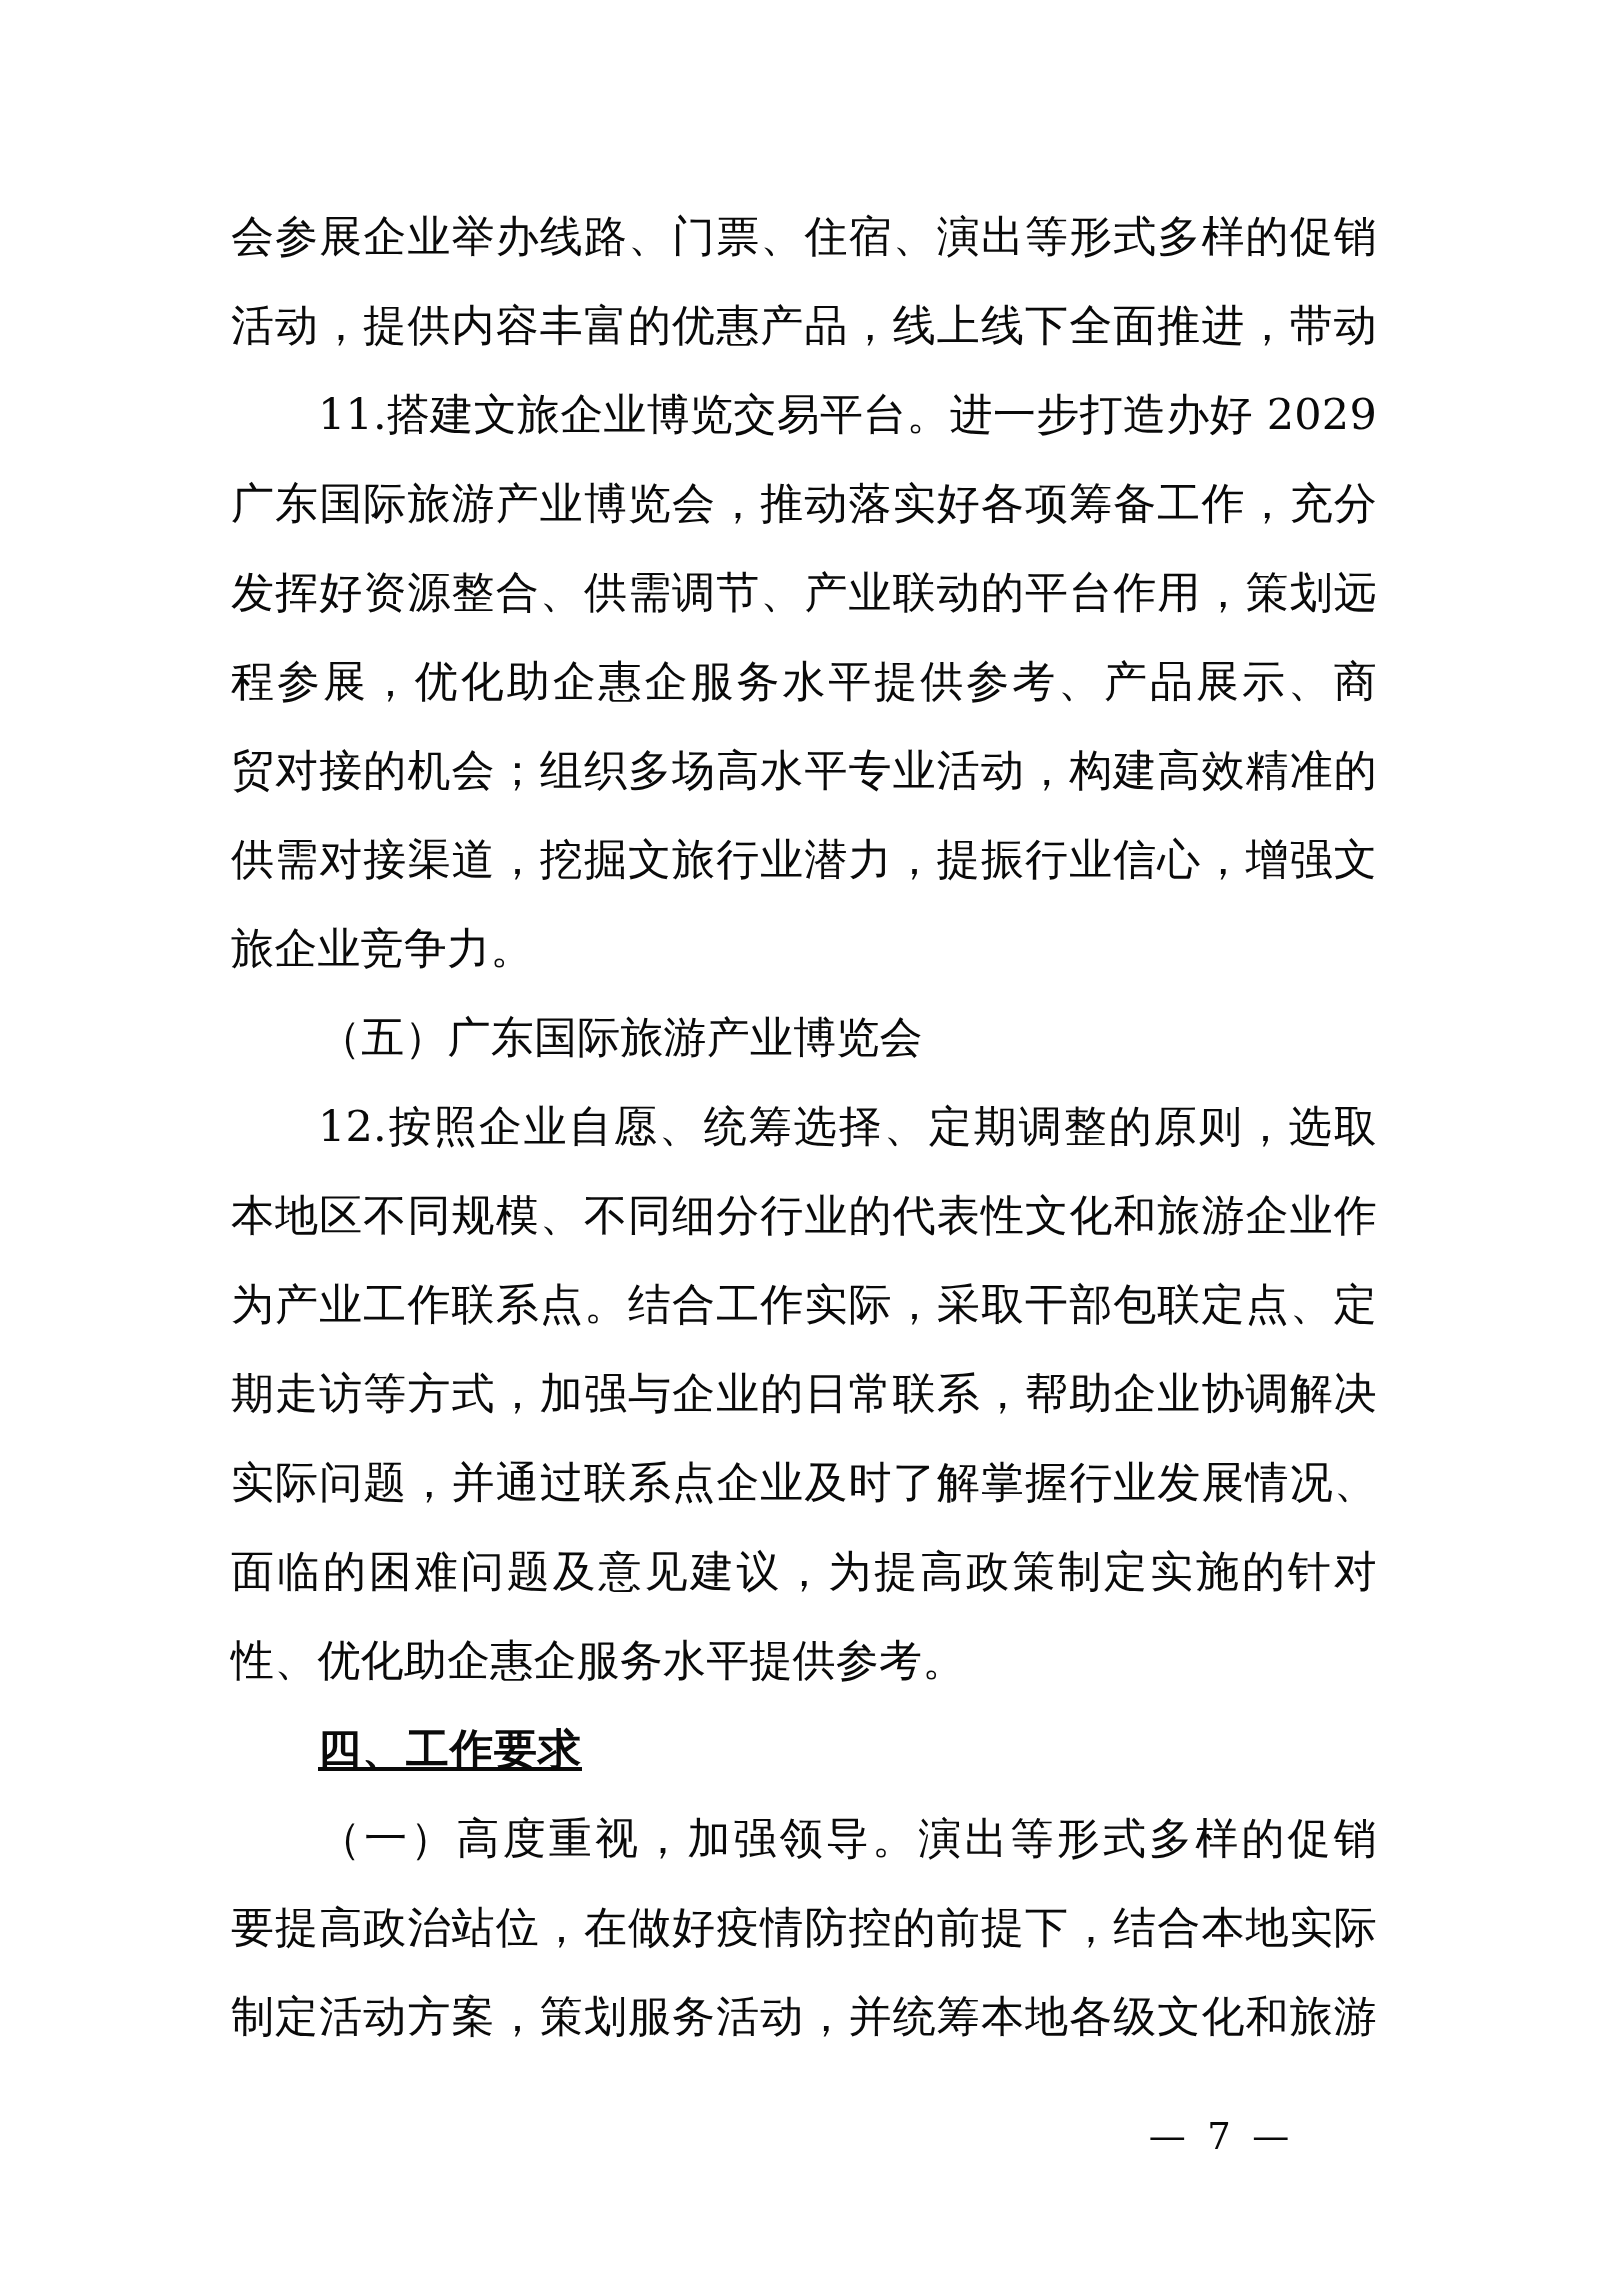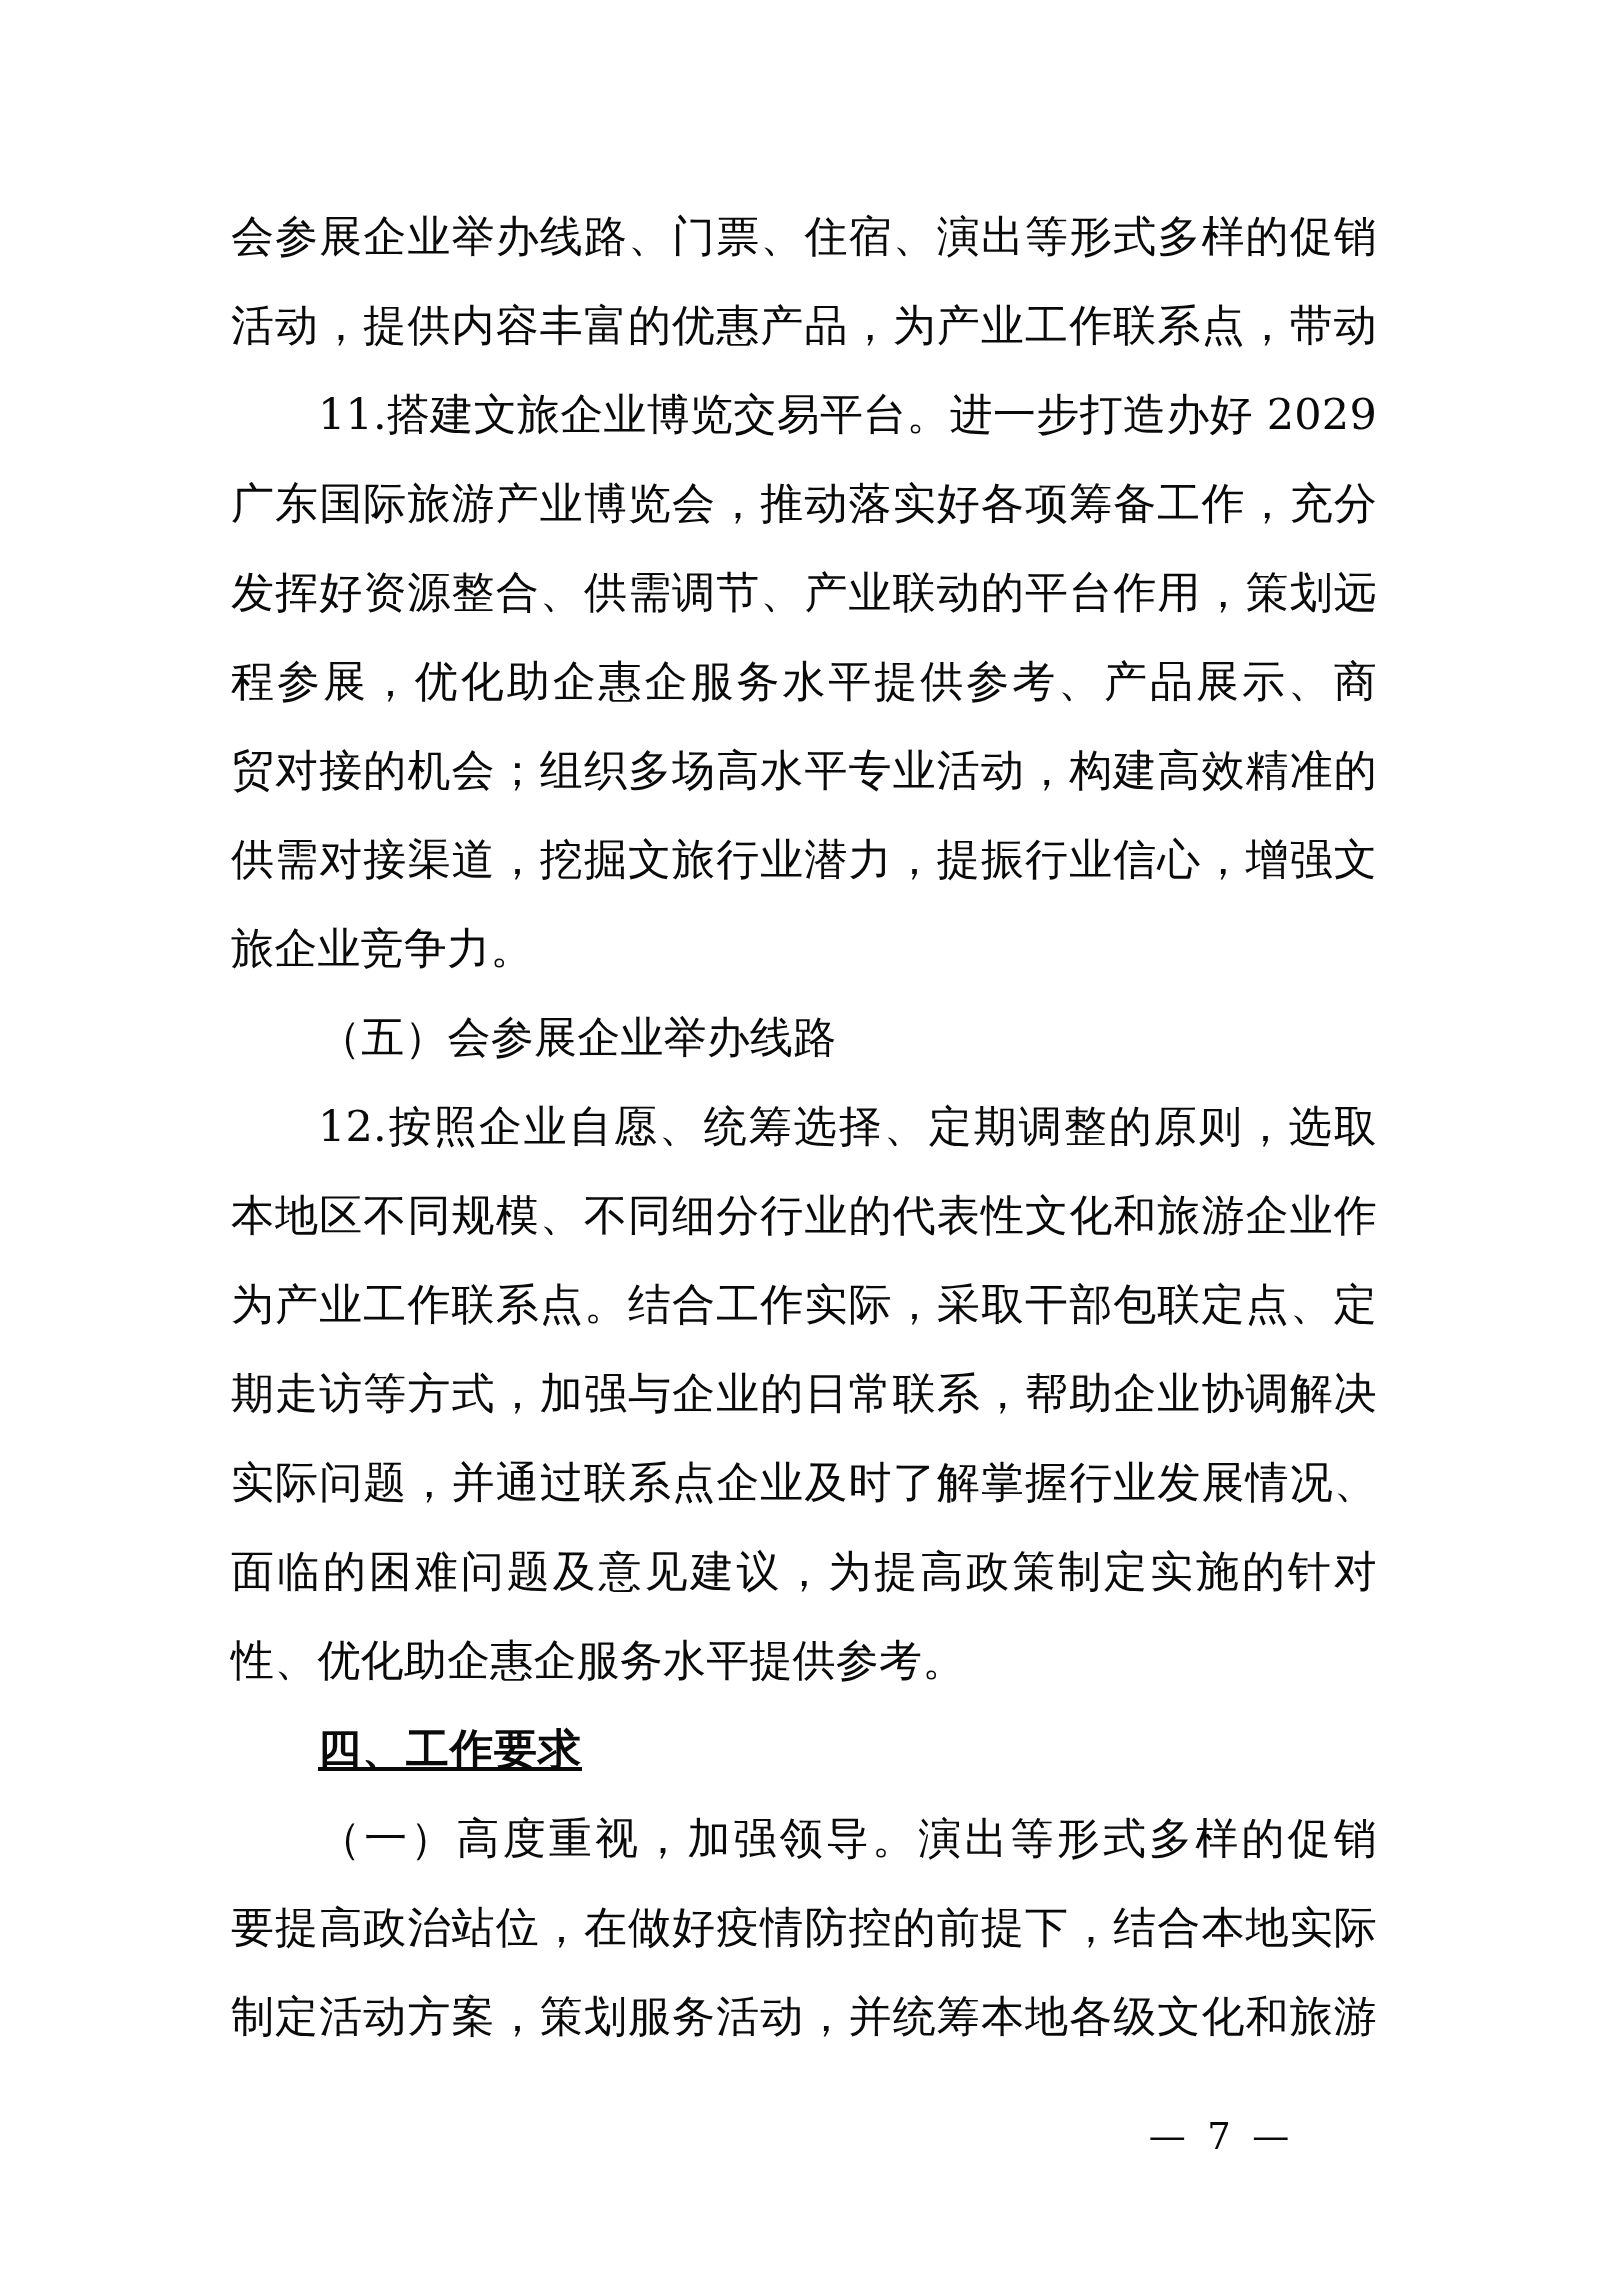--- a/index.html
+++ b/index.html
@@ -83,31 +83,31 @@
   }
 </style>
 </head>
 <body>
 
 <div class="page">
 
   <div class="text-block">
 
     <div class="line just">会参展企业举办线路、门票、住宿、演出等形式多样的促销</div>
-    <div class="line just">活动，提供内容丰富的优惠产品，为产业工作联系点，带动</div>
+    <div class="line just">活动，提供内容丰富的优惠产品，线上线下全面推进，带动</div>
 
     <div class="line just indent">11.搭建文旅企业博览交易平台。进一步打造办好 2029</div>
     <div class="line just">广东国际旅游产业博览会，推动落实好各项筹备工作，充分</div>
     <div class="line just">发挥好资源整合、供需调节、产业联动的平台作用，策划远</div>
     <div class="line just">程参展，优化助企惠企服务水平提供参考、产品展示、商</div>
     <div class="line just">贸对接的机会；组织多场高水平专业活动，构建高效精准的</div>
     <div class="line just">供需对接渠道，挖掘文旅行业潜力，提振行业信心，增强文</div>
     <div class="line last">旅企业竞争力。</div>
 
-    <div class="line last indent">（五）会参展企业举办线路</div>
+    <div class="line last indent">（五）广东国际旅游产业博览会</div>
 
     <div class="line just indent">12.按照企业自愿、统筹选择、定期调整的原则，选取</div>
     <div class="line just">本地区不同规模、不同细分行业的代表性文化和旅游企业作</div>
     <div class="line just">为产业工作联系点。结合工作实际，采取干部包联定点、定</div>
     <div class="line just">期走访等方式，加强与企业的日常联系，帮助企业协调解决</div>
     <div class="line just">实际问题，并通过联系点企业及时了解掌握行业发展情况、</div>
     <div class="line just">面临的困难问题及意见建议，为提高政策制定实施的针对</div>
     <div class="line last">性、优化助企惠企服务水平提供参考。</div>
 
     <div class="line last heading">四、工作要求</div>

